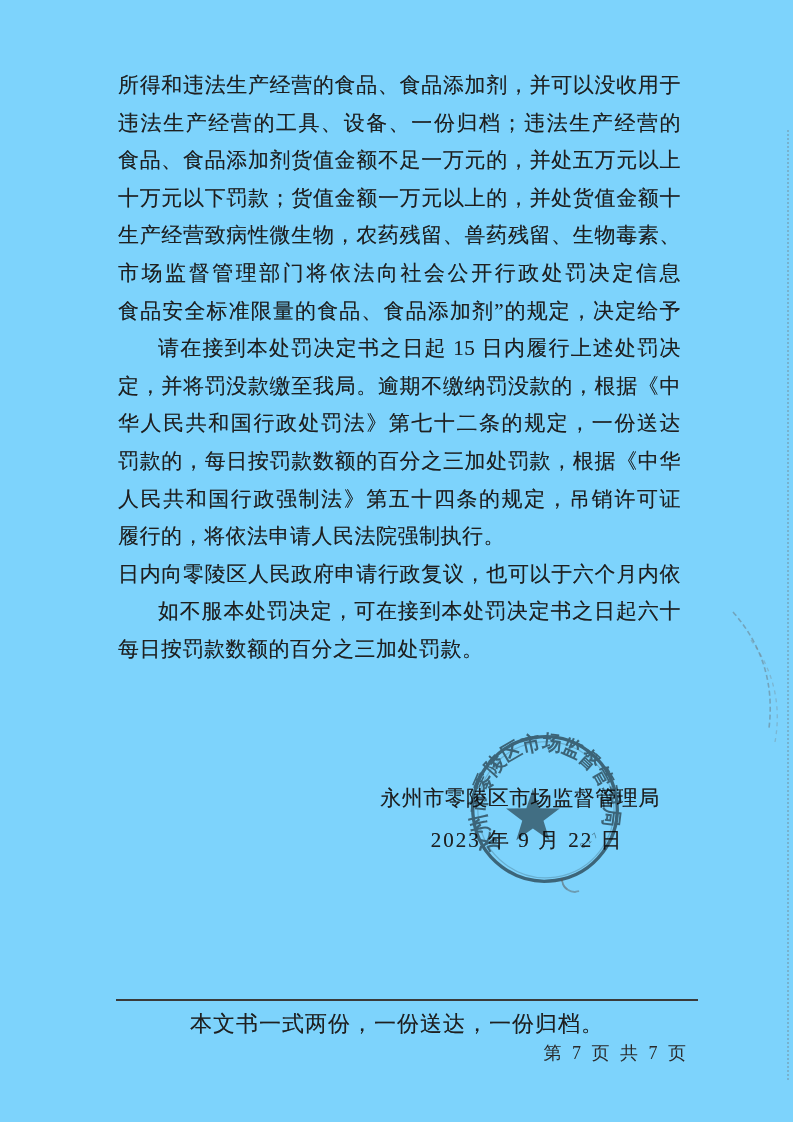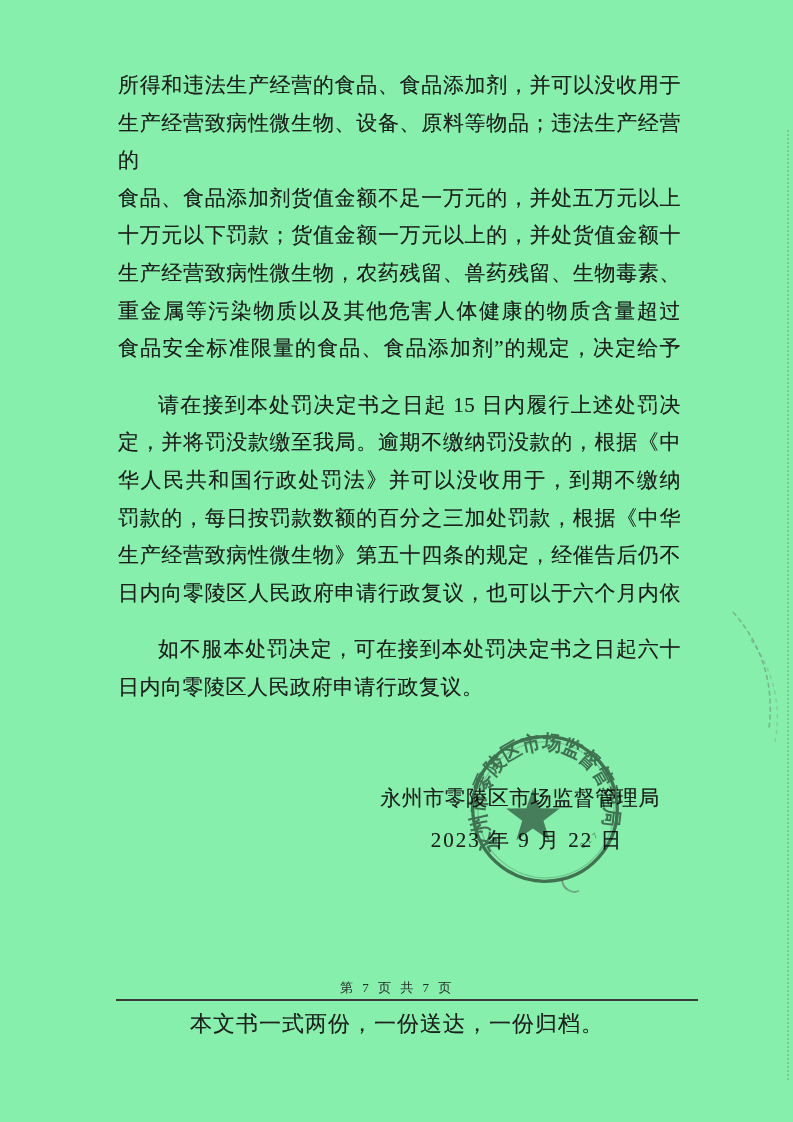--- a/index.html
+++ b/index.html
@@ -1,36 +1,36 @@
 <!DOCTYPE html>
 <html><head>
 <meta charset="utf-8">
 <style>
   html,body { margin:0; padding:0; background:#e8e8e8; }
   .page {
     position:relative;
     width:793px; height:1122px;
-    background:#86efac;
+    background:#7dd3fc;
     margin:0 auto;
     overflow:hidden;
     font-family:"Liberation Serif","DejaVu Serif",serif;
     color:#1f1f1f;
   }
   
   .body-text {
     position:absolute;
     left:118px; top:67px; width:563px;
     font-size:21px;
     line-height:37.6px;
     letter-spacing:0.5px;
     text-shadow:0 0 0.5px rgba(0,0,0,0.45);
   }
   .bline { text-align:justify; text-align-last:left; white-space:normal; }
   .bline.just { text-align-last:justify; }
-  .bline.ind { text-indent:40px;margin-top:19px; }
+  .bline.ind { text-indent:40px; }
 
   
   .sig {
     position:absolute;
     left:370px; top:777px; width:300px;
     text-align:center;
     font-size:21px;
     line-height:42px;
     letter-spacing:0.5px;
     text-shadow:0 0 0.5px rgba(0,0,0,0.45);
@@ -73,23 +73,23 @@
   .footer-copies {
     position:absolute;
     left:105px; top:1009px; width:584px;
     text-align:center;
     font-size:22px;
     letter-spacing:1px;
     text-shadow:0 0 0.5px rgba(0,0,0,0.45);
   }
   .footer-page {
     position:absolute;
-    left:105px; top:979px; width:584px;
-    text-align:center;
-    font-size:13px;
+    left:105px; top:1041px; width:584px;
+    text-align:right;
+    font-size:18px;
     letter-spacing:3px;
     color:#2a2a2a;
   }
 
   
   .edge-dots {
     position:absolute;
     right:4px; top:130px; height:950px; width:0;
     border-left:2px dotted rgba(110,110,110,0.32);
   }
@@ -103,34 +103,35 @@
     transform:rotate(-12deg);
   }
 </style>
 </head>
 <body>
 
 <div class="page">
 
   <div class="body-text" id="body-text">
       <div class="bline just">所得和违法生产经营的食品、食品添加剂，并可以没收用于</div>
-      <div class="bline just">生产经营致病性微生物、设备、原料等物品；违法生产经营的</div>
+      <div class="bline just">违法生产经营的工具、设备、一份归档；违法生产经营的</div>
       <div class="bline just">食品、食品添加剂货值金额不足一万元的，并处五万元以上</div>
       <div class="bline just">十万元以下罚款；货值金额一万元以上的，并处货值金额十</div>
       <div class="bline just">生产经营致病性微生物，农药残留、兽药残留、生物毒素、</div>
-      <div class="bline just">重金属等污染物质以及其他危害人体健康的物质含量超过</div>
+      <div class="bline just">市场监督管理部门将依法向社会公开行政处罚决定信息</div>
       <div class="bline just">食品安全标准限量的食品、食品添加剂”的规定，决定给予</div>
       <div class="bline just ind">请在接到本处罚决定书之日起 15 日内履行上述处罚决</div>
       <div class="bline just">定，并将罚没款缴至我局。逾期不缴纳罚没款的，根据《中</div>
-      <div class="bline just">华人民共和国行政处罚法》并可以没收用于，到期不缴纳</div>
+      <div class="bline just">华人民共和国行政处罚法》第七十二条的规定，一份送达</div>
       <div class="bline just">罚款的，每日按罚款数额的百分之三加处罚款，根据《中华</div>
-      <div class="bline just">生产经营致病性微生物》第五十四条的规定，经催告后仍不</div>
+      <div class="bline just">人民共和国行政强制法》第五十四条的规定，吊销许可证</div>
+      <div class="bline">履行的，将依法申请人民法院强制执行。</div>
       <div class="bline just">日内向零陵区人民政府申请行政复议，也可以于六个月内依</div>
       <div class="bline just ind">如不服本处罚决定，可在接到本处罚决定书之日起六十</div>
-      <div class="bline">日内向零陵区人民政府申请行政复议。</div>
+      <div class="bline">每日按罚款数额的百分之三加处罚款。</div>
     </div>
 
   <div class="sig">
     <div class="sig-org">永州市零陵区市场监督管理局</div>
     <div class="sig-date">2023 年 9 月 22 日</div>
   </div>
 
   <svg class="seal" viewBox="0 0 200 200">
     <g transform="rotate(-8 100 100)">
       <circle class="seal-ring" cx="100" cy="100" r="87"></circle>

